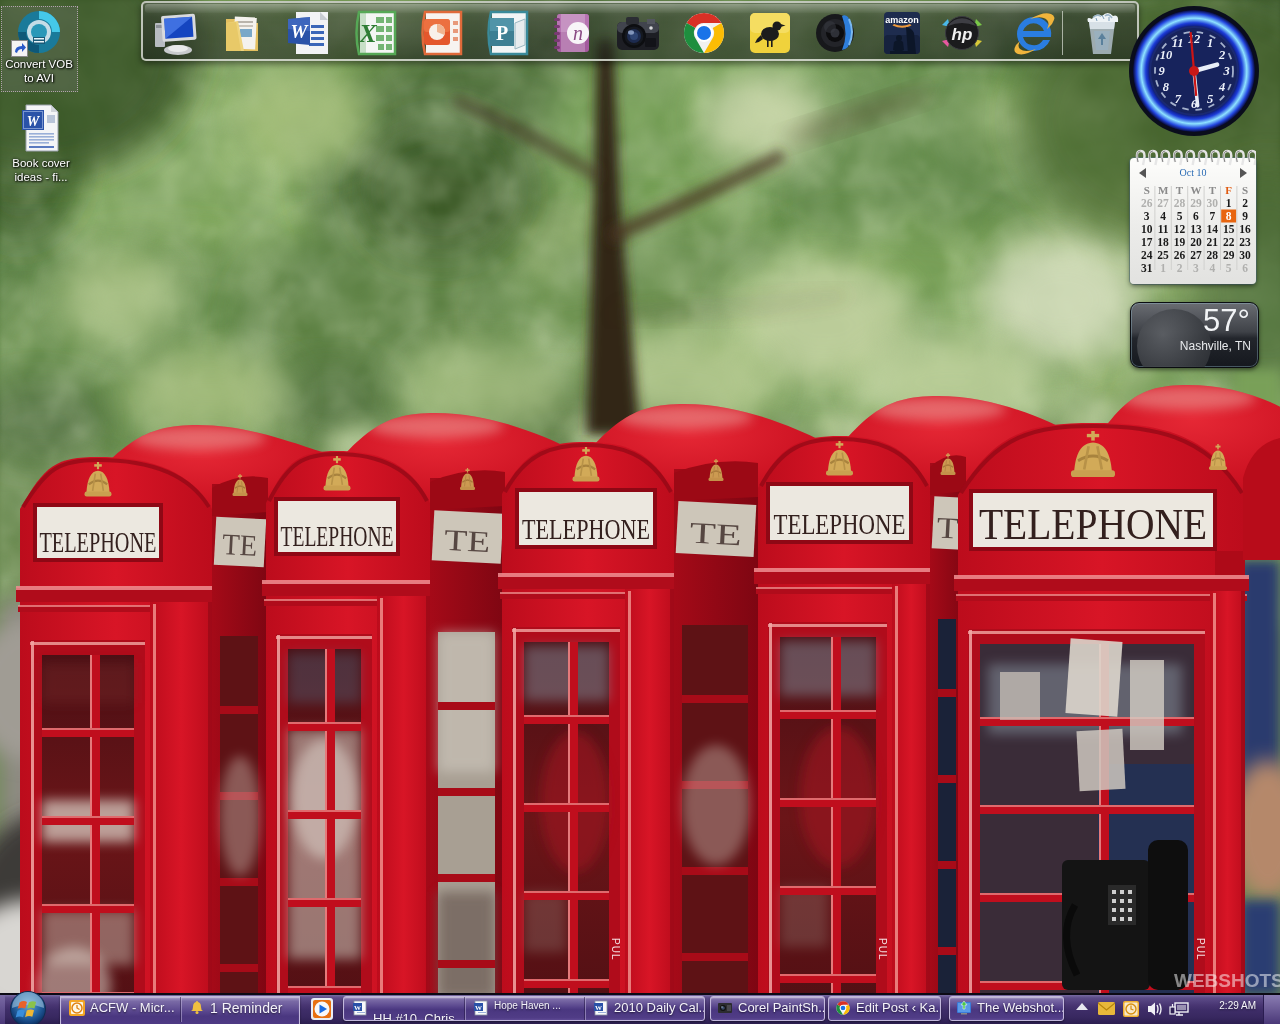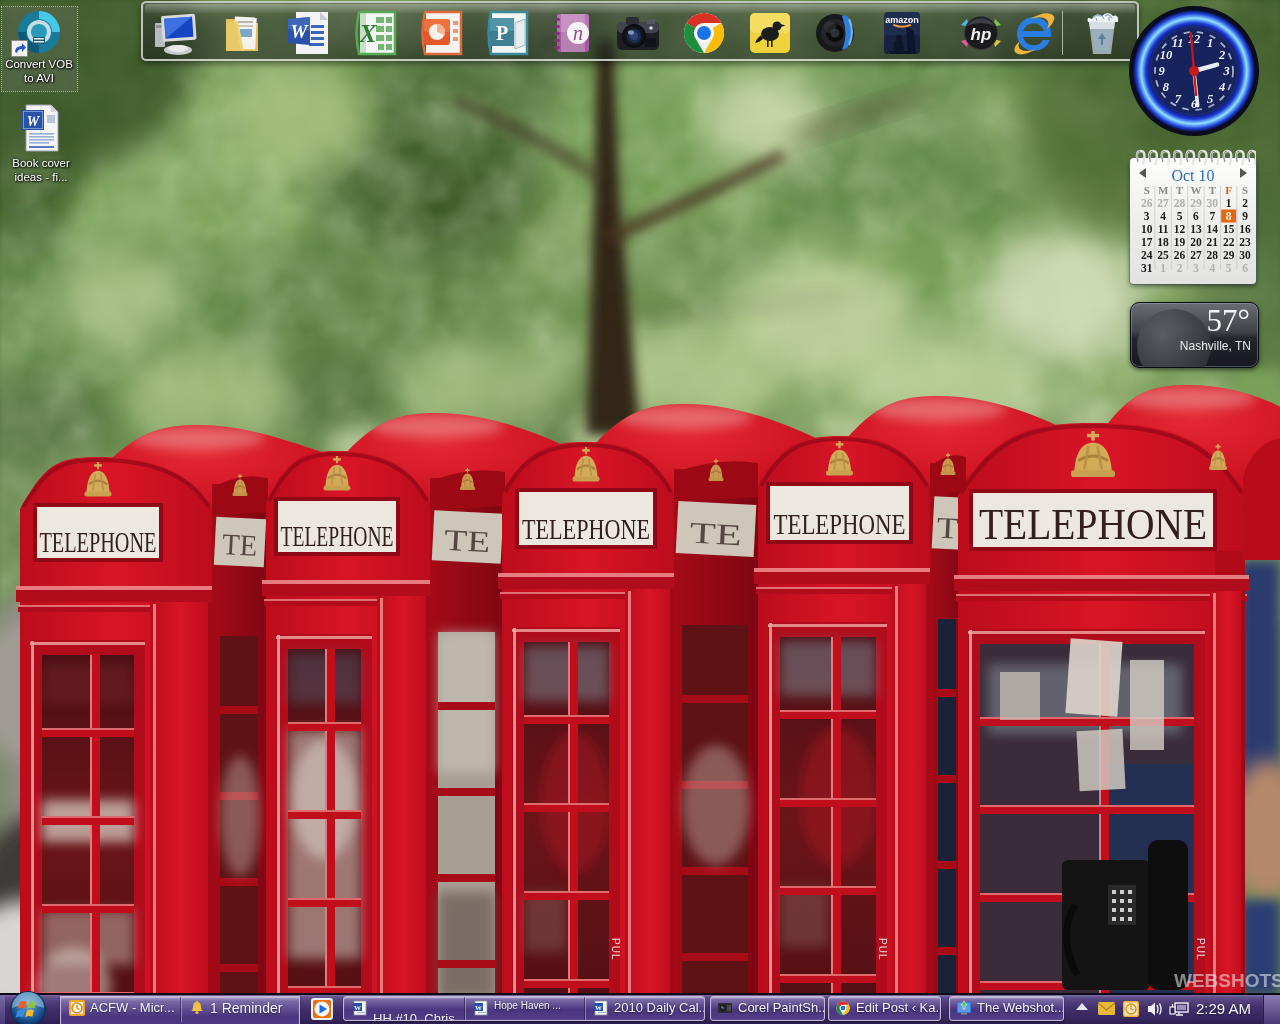--- a/index.html
+++ b/index.html
@@ -608,21 +608,21 @@
       <div style="position:absolute;left:735px;top:6px;width:48px;height:48px"><svg width="48" height="48" viewBox="0 0 48 48">
           <rect x="6" y="3" width="36" height="42" rx="4" fill="#1e2c4e"></rect>
 <rect x="6" y="26" width="36" height="19" rx="4" fill="#16223e"></rect>
 <text x="24" y="14" font-family="Liberation Sans,sans-serif" font-size="9" font-weight="bold" fill="#ffffff" text-anchor="middle">amazon</text>
 <path d="M16,15 q8,3.5 16,0 l1.5,1.5 q-9,4.5 -19,0 Z" fill="#f09a3c"></path>
 <path d="M28,18 q6,1 8,6 L38,45 L30,45 Z" fill="#0c1628"></path>
 <circle cx="21" cy="29" r="3" fill="#0c1628"></circle>
           <path d="M16,33 q5,-4 9,0 l1,8 q-5,3 -11,0 Z" fill="#0c1628"></path>
 <rect x="12" y="42" width="24" height="3" fill="#0c1628"></rect>
 </svg></div>
-      <div style="position:absolute;left:814px;top:6px;width:48px;height:48px"><svg width="48" height="48" viewBox="0 0 48 48">
+      <div style="position:absolute;left:795px;top:6px;width:48px;height:48px"><svg width="48" height="48" viewBox="0 0 48 48">
           <path d="M10,10 L4,16 L12,18 Z" fill="#4ab8e8"></path>
           <path d="M38,10 L44,16 L36,18 Z" fill="#7ac848"></path>
           <path d="M10,38 L4,32 L12,30 Z" fill="#e858a0"></path>
           <path d="M38,38 L44,32 L36,30 Z" fill="#d8c838"></path>
 <circle cx="24" cy="24" r="16.5" fill="#1b1b1d"></circle>
           <circle cx="24" cy="24" r="16.5" fill="none" stroke="#3a3a40" stroke-width="1"></circle>
 <path d="M10,17 a16.5,16.5 0 0,1 28,0 q-14,-6 -28,0 Z" fill="#46464e" opacity="0.8"></path>
 <text x="24" y="31" font-family="Liberation Sans,sans-serif" font-size="17" font-weight="bold" font-style="italic" fill="#f0f0f0" text-anchor="middle">hp</text>
         </svg></div>
       <div style="position:absolute;left:867px;top:6px;width:48px;height:48px"><svg width="48" height="48" viewBox="0 0 48 48">
@@ -690,21 +690,21 @@
         <path d="M70.0,13 q-3,-11 2.5,-11" stroke="#7a7a7a" stroke-width="0.9" fill="none"></path>
         <path d="M82.4,13 q-3,-11 2.5,-11 q5.5,0 3.5,9 l-1,5" stroke="#e6e6e6" stroke-width="2.4" fill="none"></path>
         <path d="M82.4,13 q-3,-11 2.5,-11" stroke="#7a7a7a" stroke-width="0.9" fill="none"></path>
         <path d="M94.8,13 q-3,-11 2.5,-11 q5.5,0 3.5,9 l-1,5" stroke="#e6e6e6" stroke-width="2.4" fill="none"></path>
         <path d="M94.8,13 q-3,-11 2.5,-11" stroke="#7a7a7a" stroke-width="0.9" fill="none"></path>
         <path d="M107.2,13 q-3,-11 2.5,-11 q5.5,0 3.5,9 l-1,5" stroke="#e6e6e6" stroke-width="2.4" fill="none"></path>
         <path d="M107.2,13 q-3,-11 2.5,-11" stroke="#7a7a7a" stroke-width="0.9" fill="none"></path>
         <path d="M119.60000000000001,13 q-3,-11 2.5,-11 q5.5,0 3.5,9 l-1,5" stroke="#e6e6e6" stroke-width="2.4" fill="none"></path>
         <path d="M119.60000000000001,13 q-3,-11 2.5,-11" stroke="#7a7a7a" stroke-width="0.9" fill="none"></path>
       </svg>
-      <div style="position:absolute;top:9px;left:0;width:100%;text-align:center;font-family:Liberation Serif,serif;font-size:16px;color:#2b6cb5">Oct 10</div>
+      <div style="position:absolute;top:9px;left:0;width:100%;text-align:center;font-family:Liberation Serif,serif;font-size:10px;color:#2b6cb5">Oct 10</div>
       <div style="position:absolute;top:10px;left:9px;width:0;height:0;border-top:5px solid transparent;border-bottom:5px solid transparent;border-right:7px solid #555"></div>
       <div style="position:absolute;top:10px;right:9px;width:0;height:0;border-top:5px solid transparent;border-bottom:5px solid transparent;border-left:7px solid #555"></div>
       <svg width="126" height="126" viewBox="0 0 126 126" style="position:absolute;top:0;left:0">
         <text x="16.7" y="36" font-size="11" font-weight="bold" fill="#8a8a8a" text-anchor="middle" font-family="Liberation Serif,serif">S</text>
         <text x="33.1" y="36" font-size="11" font-weight="bold" fill="#8a8a8a" text-anchor="middle" font-family="Liberation Serif,serif">M</text>
         <text x="49.5" y="36" font-size="11" font-weight="bold" fill="#8a8a8a" text-anchor="middle" font-family="Liberation Serif,serif">T</text>
         <text x="65.9" y="36" font-size="11" font-weight="bold" fill="#8a8a8a" text-anchor="middle" font-family="Liberation Serif,serif">W</text>
         <text x="82.3" y="36" font-size="11" font-weight="bold" fill="#8a8a8a" text-anchor="middle" font-family="Liberation Serif,serif">T</text>
         <text x="98.7" y="36" font-size="11" font-weight="bold" fill="#e05a10" text-anchor="middle" font-family="Liberation Serif,serif">F</text>
         <text x="115.1" y="36" font-size="11" font-weight="bold" fill="#8a8a8a" text-anchor="middle" font-family="Liberation Serif,serif">S</text>
@@ -754,21 +754,21 @@
         <line x1="24.9" y1="28" x2="24.9" y2="112" stroke="#d0d0ce" stroke-width="1"></line>
         <line x1="41.3" y1="28" x2="41.3" y2="112" stroke="#d0d0ce" stroke-width="1"></line>
         <line x1="57.7" y1="28" x2="57.7" y2="112" stroke="#d0d0ce" stroke-width="1"></line>
         <line x1="74.1" y1="28" x2="74.1" y2="112" stroke="#d0d0ce" stroke-width="1"></line>
         <line x1="90.5" y1="28" x2="90.5" y2="112" stroke="#d0d0ce" stroke-width="1"></line>
         <line x1="106.9" y1="28" x2="106.9" y2="112" stroke="#d0d0ce" stroke-width="1"></line>
       </svg>
     </div>
     <div style="position:absolute;left:1130px;top:302px;width:127px;height:64px;border-radius:9px;background:linear-gradient(180deg,#6a6d72,#3f4248 45%,#23262c 55%,#15181e);border:1px solid #0a0c10;box-shadow:inset 0 0 0 1px rgba(160,200,220,0.35), 0 2px 4px rgba(0,0,0,0.5);overflow:hidden">
       <div style="position:absolute;left:6px;top:6px;width:74px;height:74px;border-radius:50%;background:radial-gradient(circle at 35% 35%, #5e6166, #3a3d42 60%, #26292e);opacity:0.9"></div>
-      <div style="position:absolute;right:8px;top:0px;font-family:Liberation Serif, serif;font-weight:300;font-size:31px;color:#f2f4f6">57°</div>
+      <div style="position:absolute;right:8px;top:0px;font-family:Liberation Sans, sans-serif;font-weight:300;font-size:31px;color:#f2f4f6">57°</div>
       <div style="position:absolute;right:7px;top:36px;font-family:Liberation Sans,sans-serif;font-size:12px;color:#e8eaec">Nashville, TN</div>
     </div>
     <div style="position:absolute;left:1px;top:6px;width:75px;height:84px;background:rgba(140,120,150,0.18);border:1px dotted rgba(230,200,230,0.65)"></div>
     <svg width="46" height="46" viewBox="0 0 46 46" style="position:absolute;left:16px;top:9px">
 <circle cx="23" cy="23" r="21" fill="#1a7a9a"></circle>
 <path d="M23,2 a21,21 0 0,1 21,21 l-8,0 a13,13 0 0,0 -13,-13 Z" fill="#45c8e8"></path>
 <path d="M23,44 a21,21 0 0,1 -21,-21 l8,0 a13,13 0 0,0 13,13 Z" fill="#0e5878"></path>
 <circle cx="23" cy="23" r="12" fill="#d8e8f0" opacity="0.9"></circle>
       <circle cx="23" cy="23" r="8" fill="#2a98b8"></circle>
 <rect x="17" y="28" width="12" height="7" fill="#1a5a78"></rect>
@@ -909,14 +909,14 @@
         <path d="M1,5 L4,5 L8,1.5 L8,14.5 L4,11 L1,11 Z" fill="#f0f0f5"></path>
         <path d="M10,4 q2,4 0,8 M12.5,2.5 q3,5.5 0,11" stroke="#f0f0f5" stroke-width="1.4" fill="none"></path>
       </svg>
       <svg width="20" height="16" viewBox="0 0 20 16" style="position:absolute;left:1169px;top:8px">
         <rect x="6" y="2" width="13" height="9" fill="none" stroke="#f0f0f5" stroke-width="1.4"></rect>
         <rect x="8" y="4" width="9" height="5" fill="#f0f0f5" opacity="0.5"></rect>
         <path d="M10,11 L10,14 M7,14 L14,14" stroke="#f0f0f5" stroke-width="1.4"></path>
         <rect x="1" y="6" width="5" height="7" fill="#2e2054" stroke="#f0f0f5" stroke-width="1.2"></rect>
         <path d="M3.5,3 L3.5,6" stroke="#f0f0f5" stroke-width="1.2"></path>
       </svg>
-      <div style="position:absolute;left:1196px;top:7px;width:60px;text-align:left;font-size:15px;color:#f8f8fc;text-shadow:0 1px 2px rgba(0,0,0,0.5)">2:29 AM</div>
+      <div style="position:absolute;left:1196px;top:7px;width:60px;text-align:right;font-size:10px;color:#f8f8fc;text-shadow:0 1px 2px rgba(0,0,0,0.5)">2:29 AM</div>
     </div>
 </div>
 </body></html>

